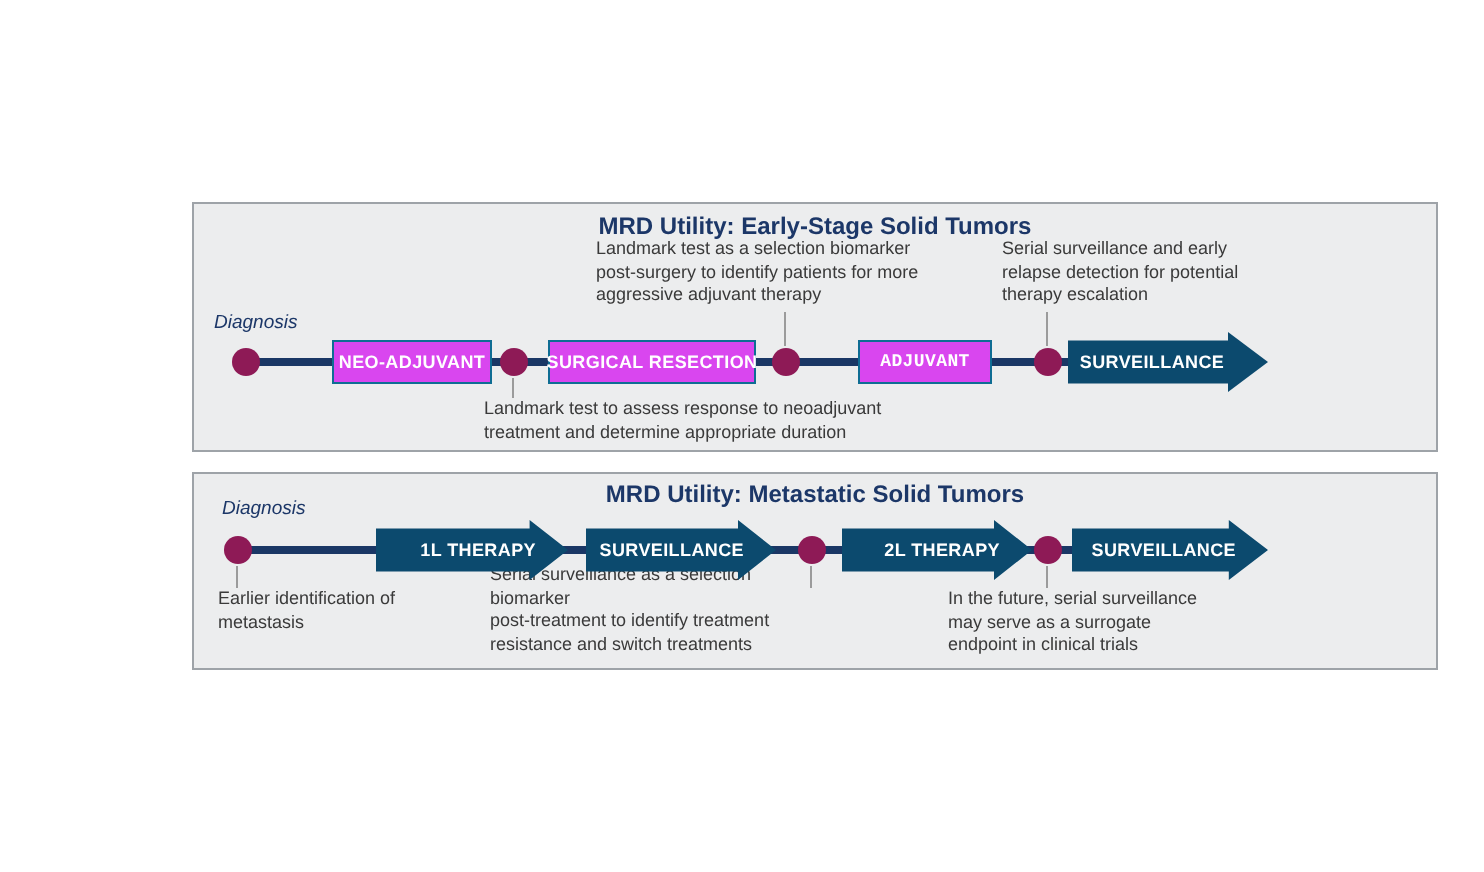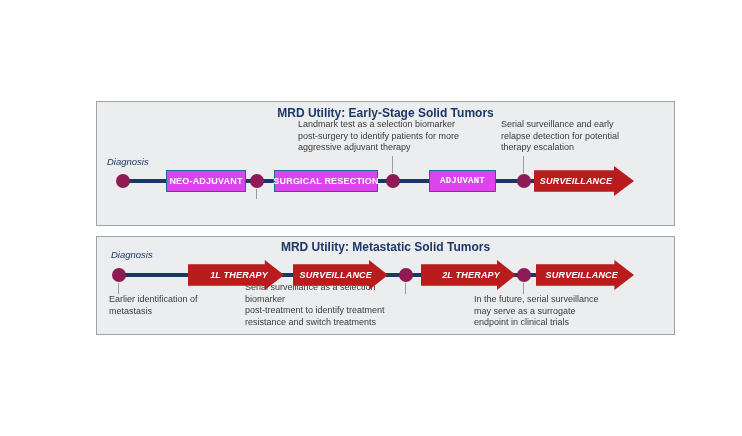--- a/index.html
+++ b/index.html
@@ -1,20 +1,20 @@
 <!DOCTYPE html>
 <html><head>
 <meta charset="utf-8">
 <style>
   html,body{margin:0;padding:0;background:#ffffff;}
   body{width:742px;height:436px;position:relative;font-family:"Liberation Sans",sans-serif;}
   .canvas{position:absolute;inset:0;background:#ffffff;}
 
   .panel{
-    position:absolute;left:96px;width:579px;
+    position:absolute;left:96px;width:623px;
     background:#ecedee;border:1px solid #9ea3a8;
     box-sizing:border-box;
   }
   .panel-1{top:101px;height:125px;}
   .panel-2{top:236px;height:99px;}
 
   .panel-title{
     position:absolute;left:0;width:100%;text-align:center;margin:0;
     font-size:12px;font-weight:bold;color:#1c3768;
   }
@@ -41,23 +41,23 @@
   .p2-dot1{left:15px;}  .p2-dot2{left:302px;} .p2-dot3{left:420px;}
 
   .stage{
     position:absolute;z-index:2;display:flex;align-items:center;justify-content:center;
     color:#ffffff;font-weight:bold;font-size:9px;letter-spacing:.2px;white-space:nowrap;
   }
   .stage.rect{
     top:68px;height:22px;background:#d946ef;border:1px solid #0f6d93;box-sizing:border-box;
   }
   .stage.arrow{
-    background:#b91c1c;height:30px;
+    background:#0c4a6e;height:30px;
     clip-path:polygon(0 14%,80% 14%,80% 0,100% 50%,80% 100%,80% 86%,0 86%);
-    padding-right:16px;box-sizing:border-box;font-style:italic;
+    padding-right:16px;box-sizing:border-box;
   }
   .panel-1 .stage.arrow{top:64px;}
   .panel-2 .stage.arrow{top:23px;justify-content:flex-end;}
 
   .p1-s1{left:69px;width:80px;}
   .p1-s2{left:177px;width:104px;}
   .p1-s3{left:332px;width:67px;font-family:Liberation Mono, monospace;}
   .p1-s4{left:437px;width:100px;}
 
   .p2-s1{left:91px;width:96px;}
@@ -117,20 +117,22 @@
     <div class="conn p1-c1"></div>
     <div class="conn p1-c2"></div>
     <div class="conn p1-c3"></div>
 
     <div class="ann p1-a2">Serial surveillance and early
 relapse detection for potential
 therapy escalation</div>
     <div class="ann p1-a1">Landmark test as a selection biomarker
 post-surgery to identify patients for more
 aggressive adjuvant therapy</div>
+    <div class="ann p1-a3">Landmark test to assess response to neoadjuvant
+treatment and determine appropriate duration</div>
   </section>
 
   <section class="panel panel-2">
     <h2 class="panel-title">MRD Utility: Metastatic Solid Tumors</h2>
 
     <span class="diagnosis diag-2">Diagnosis</span>
 
     <div class="tl-line line-2"></div>
 
     <span class="dot p2-dot1"></span>

